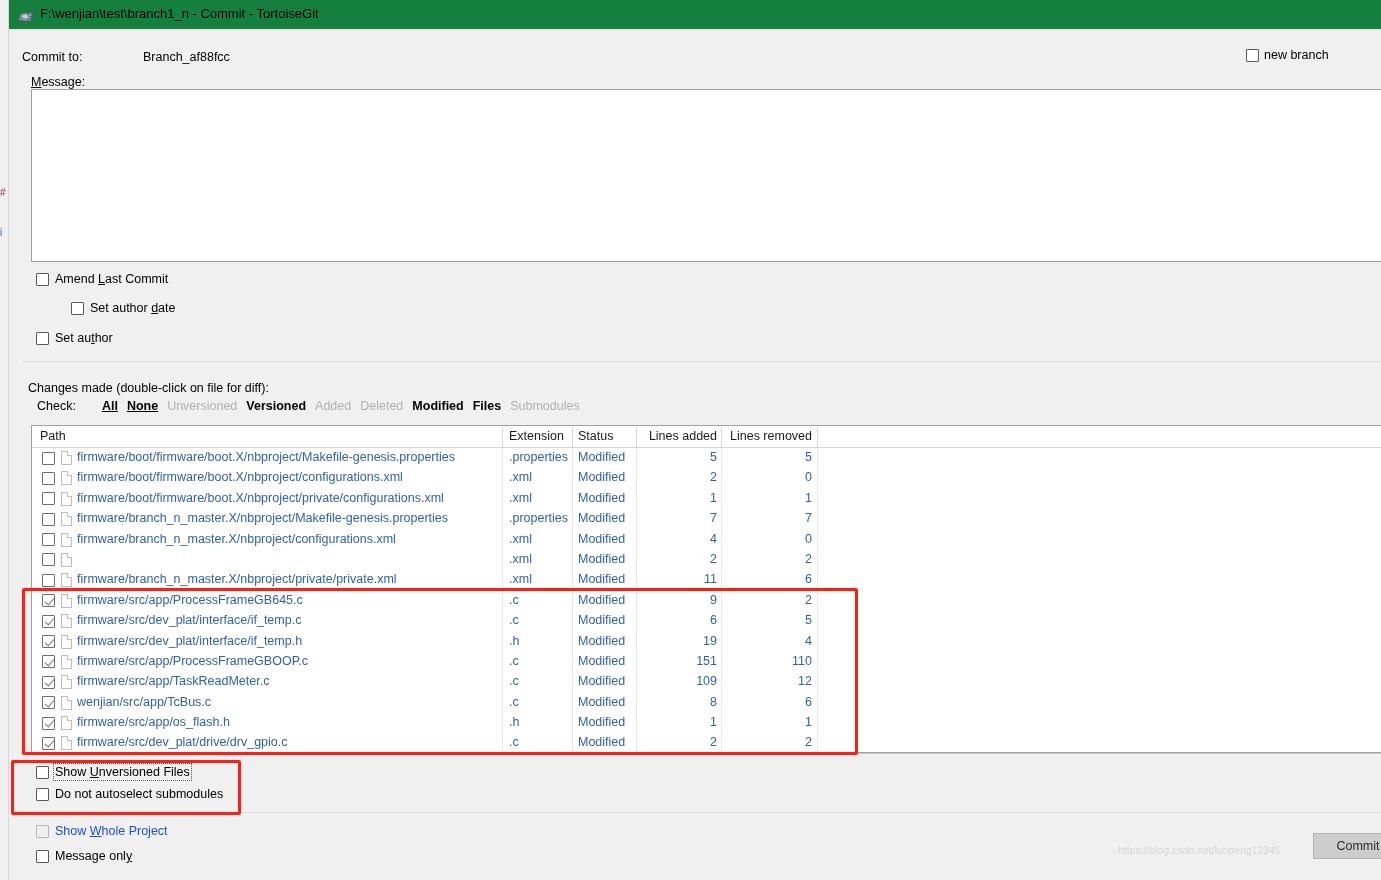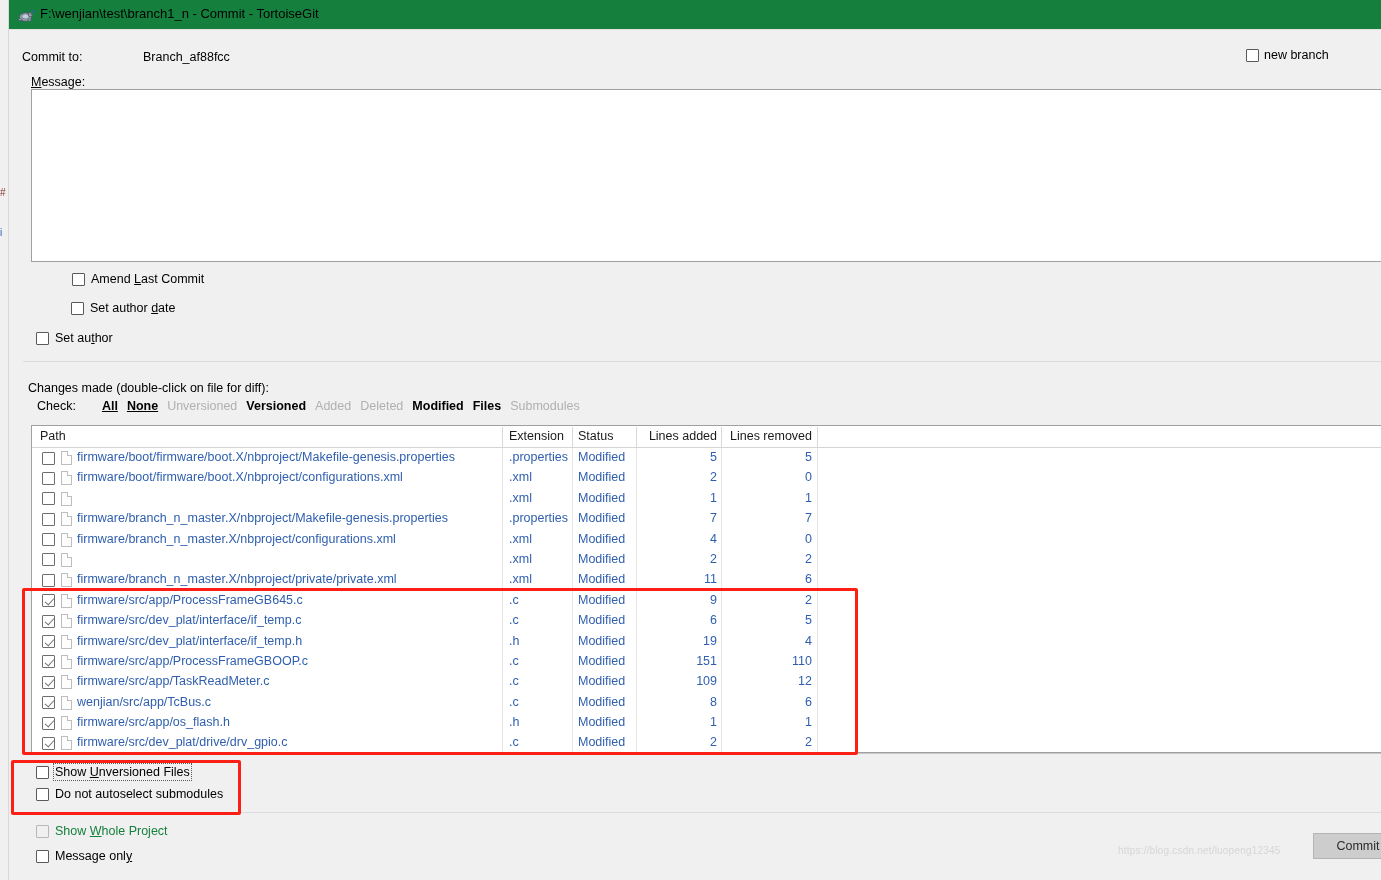--- a/index.html
+++ b/index.html
@@ -72,21 +72,21 @@
     background: #ffffff;
     border: 1px solid #a0a0a0;
     border-right: none;
   }
 
   
   .cbrow {
     position: absolute; display: flex; align-items: center; gap: 6px;
     font-size: 12.5px; white-space: nowrap;
   }
-  .cbrow.disabled { color: #15803d; }
+  .cbrow.disabled { color: #1d4ed8; }
 
   .cb {
     width: 13px; height: 13px; flex: 0 0 13px;
     background: #ffffff; border: 1px solid #5a5a5a;
     position: relative; border-radius: 1px;
   }
   .cb.disabled { background: #f0f0f0; border-color: #b8b8b8; }
   .focusrect { outline: 1px dotted #5a5a5a; outline-offset: 1px; }
 
   
@@ -171,21 +171,21 @@
   }
   #redbox-files  { left: 22px;  top: 588px; width: 836px; height: 167px; }
   #redbox-opts   { left: 11px;  top: 760px; width: 230px; height: 55px;  }
 
   
   #cb-unversioned { left: 27px; top: 765px; }
   #cb-submodules  { left: 27px; top: 787px; }
   #cb-whole       { left: 27px; top: 824px; }
   #cb-msgonly     { left: 27px; top: 849px; }
 
-  #cb-amend   { left: 27px; top: 272px; margin-left: 36px; }
+  #cb-amend   { left: 27px; top: 272px; }
   #cb-adate   { left: 27px; top: 301px; padding-left: 35px; }
   #cb-author  { left: 27px; top: 331px; }
 
   
   .bottomline {
     position: absolute; left: 22px; top: 753px; width: 1360px;
     border-top: 1px solid #c8c8c8;
   }
   .bottomline2 {
     position: absolute; left: 14px; top: 812px; width: 1368px;
@@ -309,20 +309,21 @@
             <div class="lr">0</div>
           </div>
           <div class="row">
             <div class="vline" style="left: 470px;"></div>
             <div class="vline" style="left: 540px;"></div>
             <div class="vline" style="left: 604px;"></div>
             <div class="vline" style="left: 689px;"></div>
             <div class="vline" style="left: 785px;"></div>
             <span class="rcb"></span>
             <span class="fileicon"></span>
+            <div class="path">firmware/boot/firmware/boot.X/nbproject/private/configurations.xml</div>
             <div class="ext">.xml</div>
             <div class="stat">Modified</div>
             <div class="la">1</div>
             <div class="lr">1</div>
           </div>
           <div class="row">
             <div class="vline" style="left: 470px;"></div>
             <div class="vline" style="left: 540px;"></div>
             <div class="vline" style="left: 604px;"></div>
             <div class="vline" style="left: 689px;"></div>

